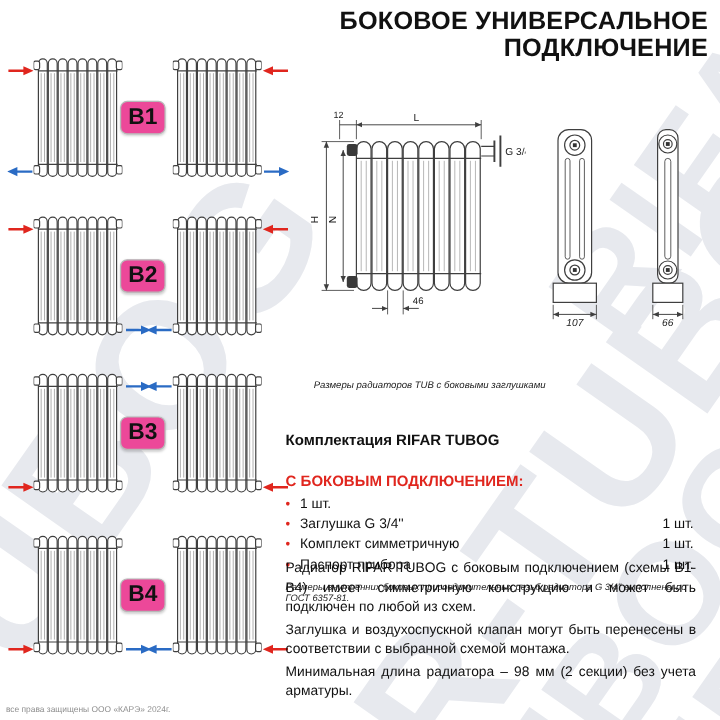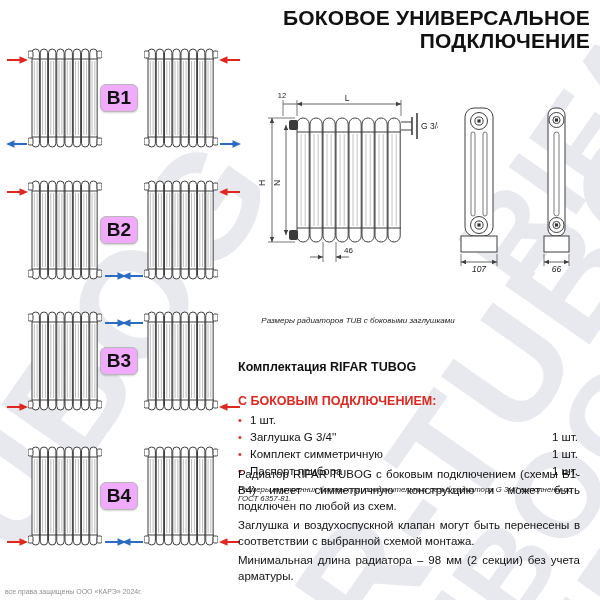--- a/index.html
+++ b/index.html
@@ -6,21 +6,21 @@
   .page{position:relative;width:600px;height:600px;background:#ffffff;overflow:hidden;
         font-family:"Liberation Sans",sans-serif;color:#1a1a1a;}
   .wm{position:absolute;z-index:0;font-weight:800;color:#e7e9ee;white-space:nowrap;
       transform-origin:0 0;pointer-events:none;user-select:none;letter-spacing:2px;}
   .layer{position:absolute;inset:0;z-index:1;}
   .title{position:absolute;top:6px;right:10px;text-align:right;font-size:21px;line-height:23px;
          font-weight:800;color:#111;letter-spacing:.2px;}
   .scheme-row{position:absolute;left:6px;width:236px;height:120px;}
   .rad{position:absolute;top:7px;}
   .rad.left{left:22px;} .rad.right{left:138px;}
-  .scheme-label{position:absolute;left:94px;top:46px;width:36px;height:26px;background:#f0abfc;
+  .scheme-label{position:absolute;left:94px;top:46px;width:36px;height:26px;background:#ec4899;
         border:1.5px solid #b8b8b8;border-radius:6px;box-shadow:0 1px 2px rgba(0,0,0,.18);
         display:flex;align-items:center;justify-content:center;font-weight:800;font-size:19px;color:#111;}
   .arrow{position:absolute;width:22px;height:10px;}
   .frontview{position:absolute;left:252px;top:90px;}
   .fv-caption{position:absolute;left:246px;top:268px;width:224px;text-align:center;
         font-style:italic;font-size:8px;color:#222;margin-top:48px;}
   .sideviews{position:absolute;left:430px;top:88px;font-style:italic;}
   .kit{position:absolute;left:238px;top:360px;width:340px;}
   .kit-heading{font-size:12.5px;font-weight:700;color:#111;line-height:15px;}
   .kit-subheading{font-size:12.5px;font-weight:700;line-height:15px;margin-top:19px;}

